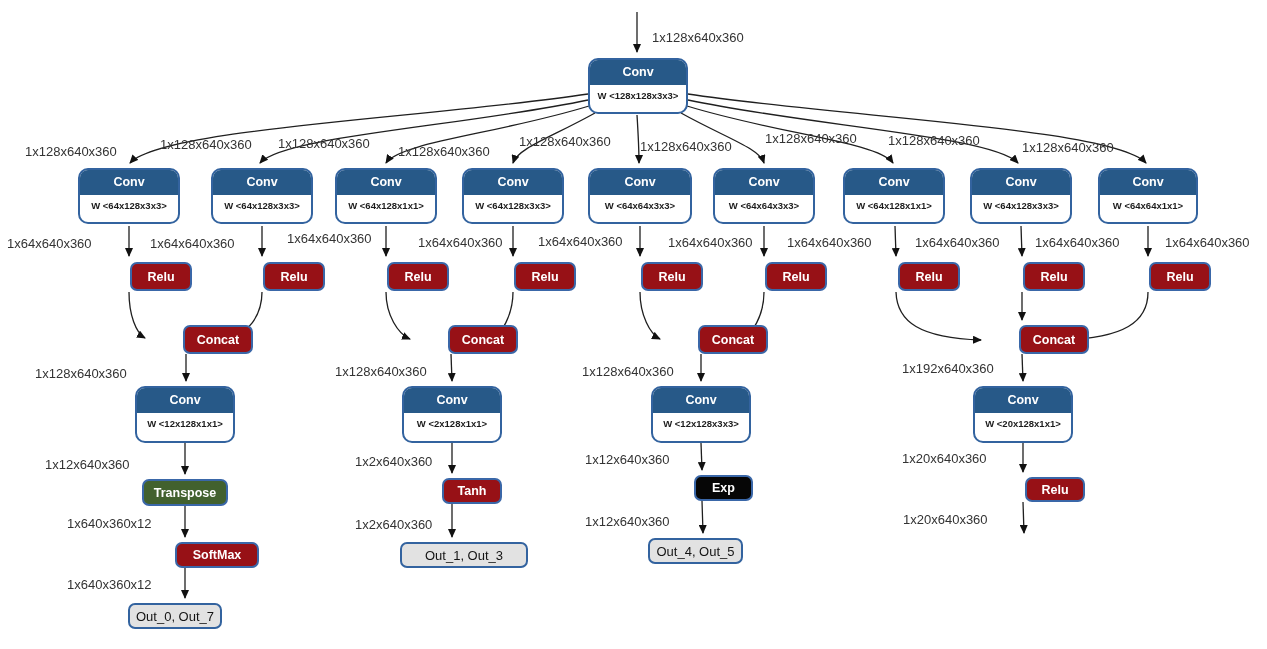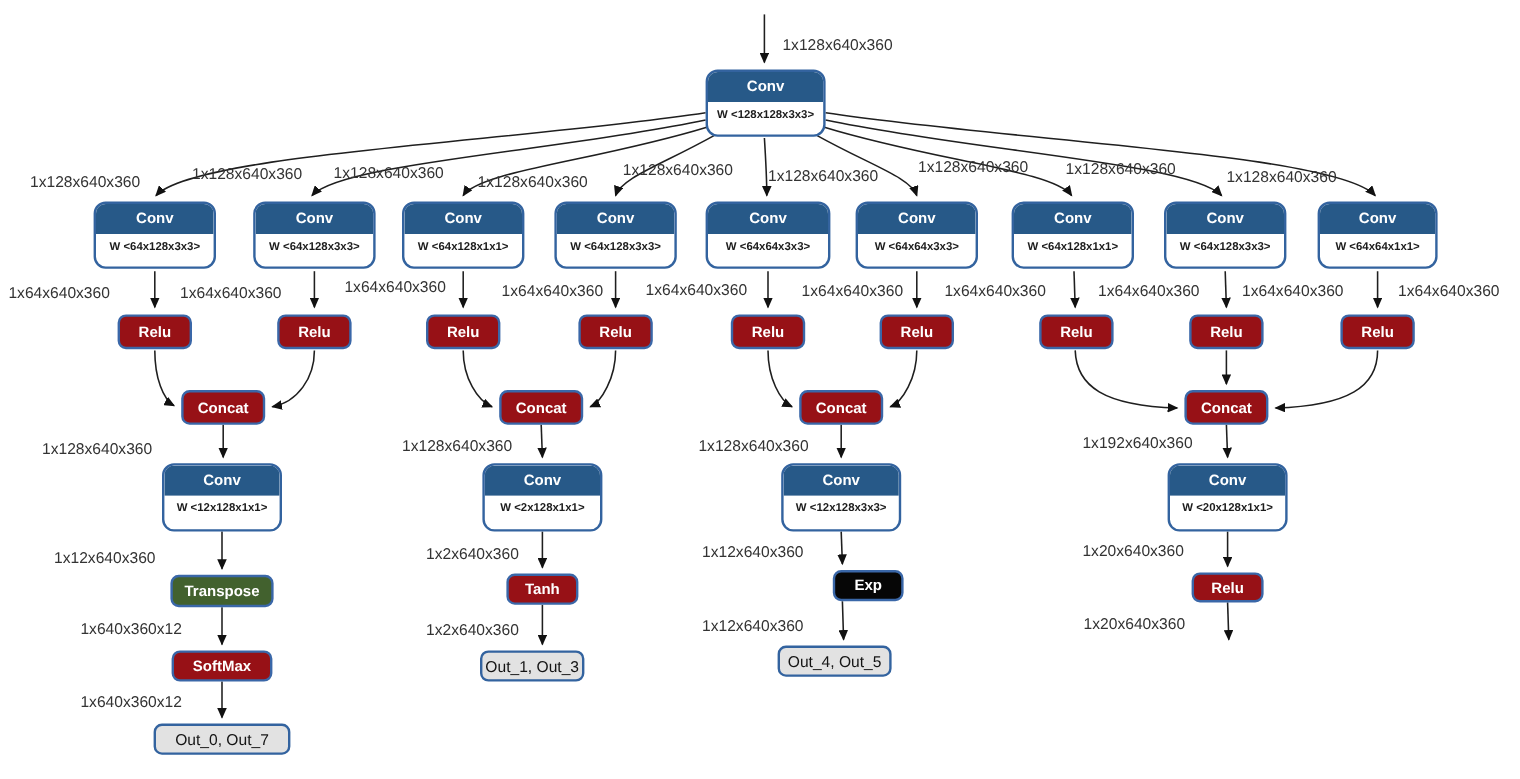--- a/index.html
+++ b/index.html
@@ -7,21 +7,21 @@
           font-family:"Liberation Sans",sans-serif;}
   svg.edges{position:absolute;left:0;top:0;pointer-events:none;}
   .edge{fill:none;stroke:#1f1f1f;stroke-width:1.3px;}
   .node{position:absolute;box-sizing:border-box;}
   .conv{border:2px solid #33639f;border-radius:10px;background:#fff;overflow:hidden;}
   .conv .hdr{background:#275988;color:#fff;font-weight:bold;font-size:12.5px;
              text-align:center;height:25px;line-height:25px;}
   .conv .bdy{font-size:9.5px;font-weight:bold;color:#1c1c1c;text-align:center;padding-top:5px;}
   .pill{border:2px solid #3a67a8;border-radius:7px;color:#fff;font-weight:bold;font-size:12.5px;
         display:flex;align-items:center;justify-content:center;}
-  .red{background:#971116;}
+  .red{background:#971116;margin-left:32px;}
   .green{background:#42612e;}
   .black{background:#060606;}
   .out{background:#e2e2e2;color:#141414;font-weight:normal;font-size:13px;border:2px solid #33639f;}
   .lbl{position:absolute;font-size:13px;color:#333;white-space:nowrap;}
 </style>
 </head>
 <body>
 
 <div id="canvas">
 
@@ -150,26 +150,26 @@
     <div class="hdr">Conv</div>
     <div class="bdy">W &lt;12x128x3x3&gt;</div>
   </div>
   <div class="node conv" style="left:973px;top:386px;width:100px;height:57px">
     <div class="hdr">Conv</div>
     <div class="bdy">W &lt;20x128x1x1&gt;</div>
   </div>
 
   <div class="node pill green" style="left:142px;top:479px;width:86px;height:27px">Transpose</div>
   <div class="node pill red" style="left:143px;top:542px;width:84px;height:26px">SoftMax</div>
-  <div class="node pill red" style="left:422px;top:478px;width:60px;height:26px">Tanh</div>
+  <div class="node pill red" style="left:410px;top:478px;width:60px;height:26px">Tanh</div>
   <div class="node pill black" style="left:694px;top:475px;width:59px;height:26px">Exp</div>
   <div class="node pill red" style="left:993px;top:477px;width:60px;height:25px">Relu</div>
 
-  <div class="node pill out" style="left:128px;top:603px;width:114px;height:26px">Out_0, Out_7</div>
-  <div class="node pill out" style="left:400px;top:542px;width:87px;height:26px">Out_1, Out_3</div>
+  <div class="node pill out" style="left:128px;top:603px;width:94px;height:26px">Out_0, Out_7</div>
+  <div class="node pill out" style="left:400px;top:542px;width:128px;height:26px">Out_1, Out_3</div>
   <div class="node pill out" style="left:648px;top:538px;width:95px;height:26px">Out_4, Out_5</div>
 
   <span class="lbl" style="left:652px;top:30px">1x128x640x360</span>
 
   <span class="lbl" style="left:25px;top:144px">1x128x640x360</span>
   <span class="lbl" style="left:160px;top:137px">1x128x640x360</span>
   <span class="lbl" style="left:278px;top:136px">1x128x640x360</span>
   <span class="lbl" style="left:398px;top:144px">1x128x640x360</span>
   <span class="lbl" style="left:519px;top:134px">1x128x640x360</span>
   <span class="lbl" style="left:640px;top:139px">1x128x640x360</span>

